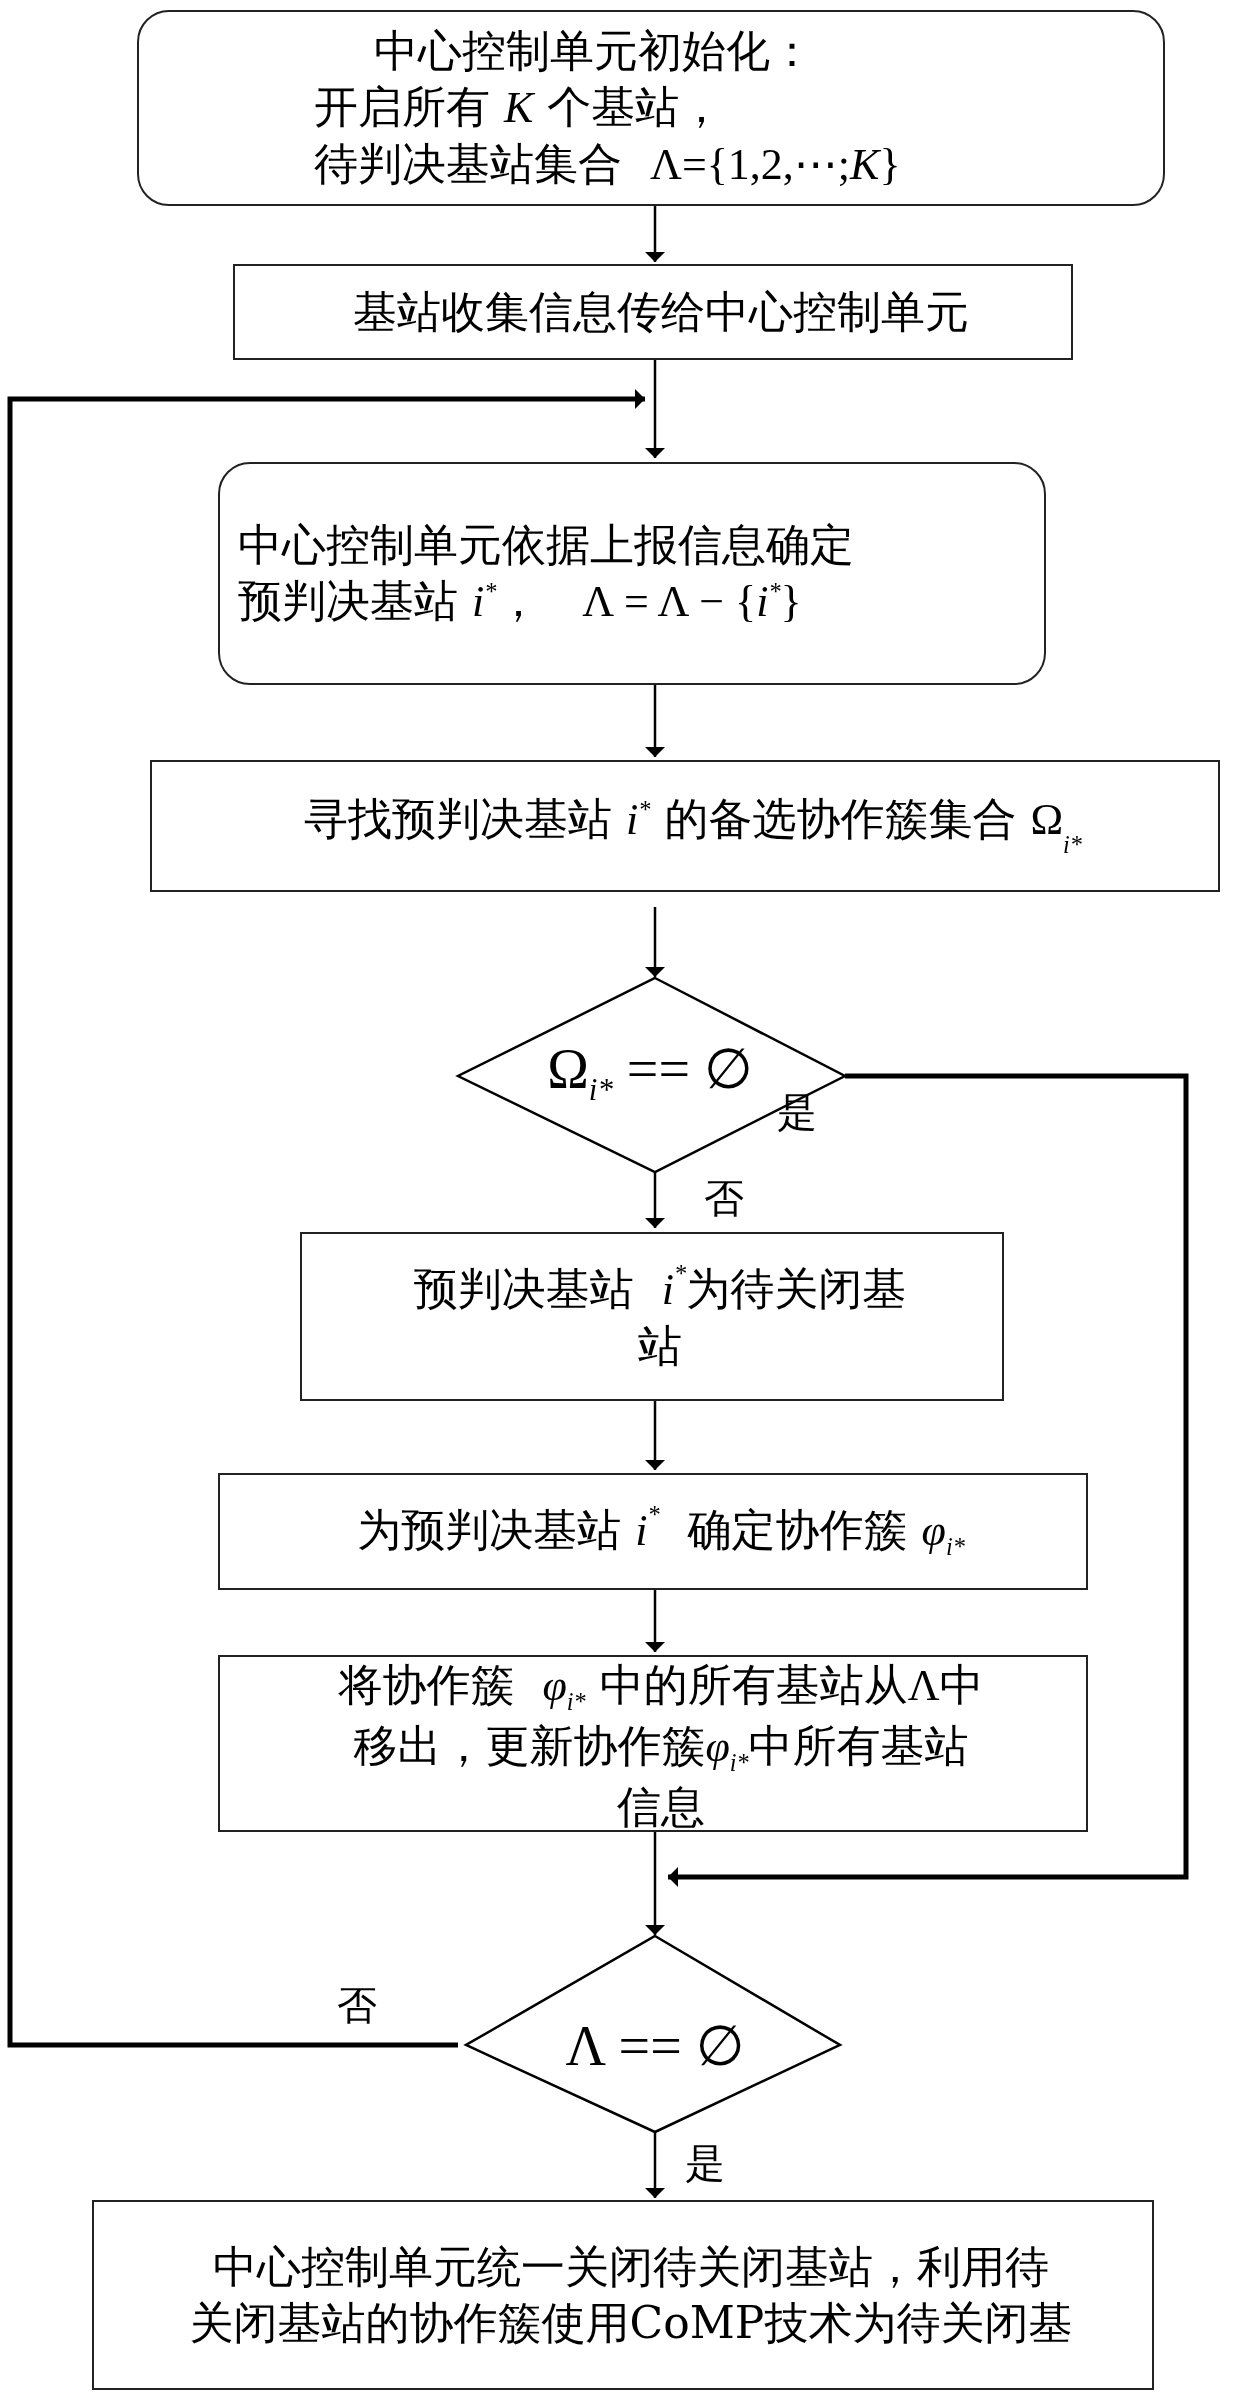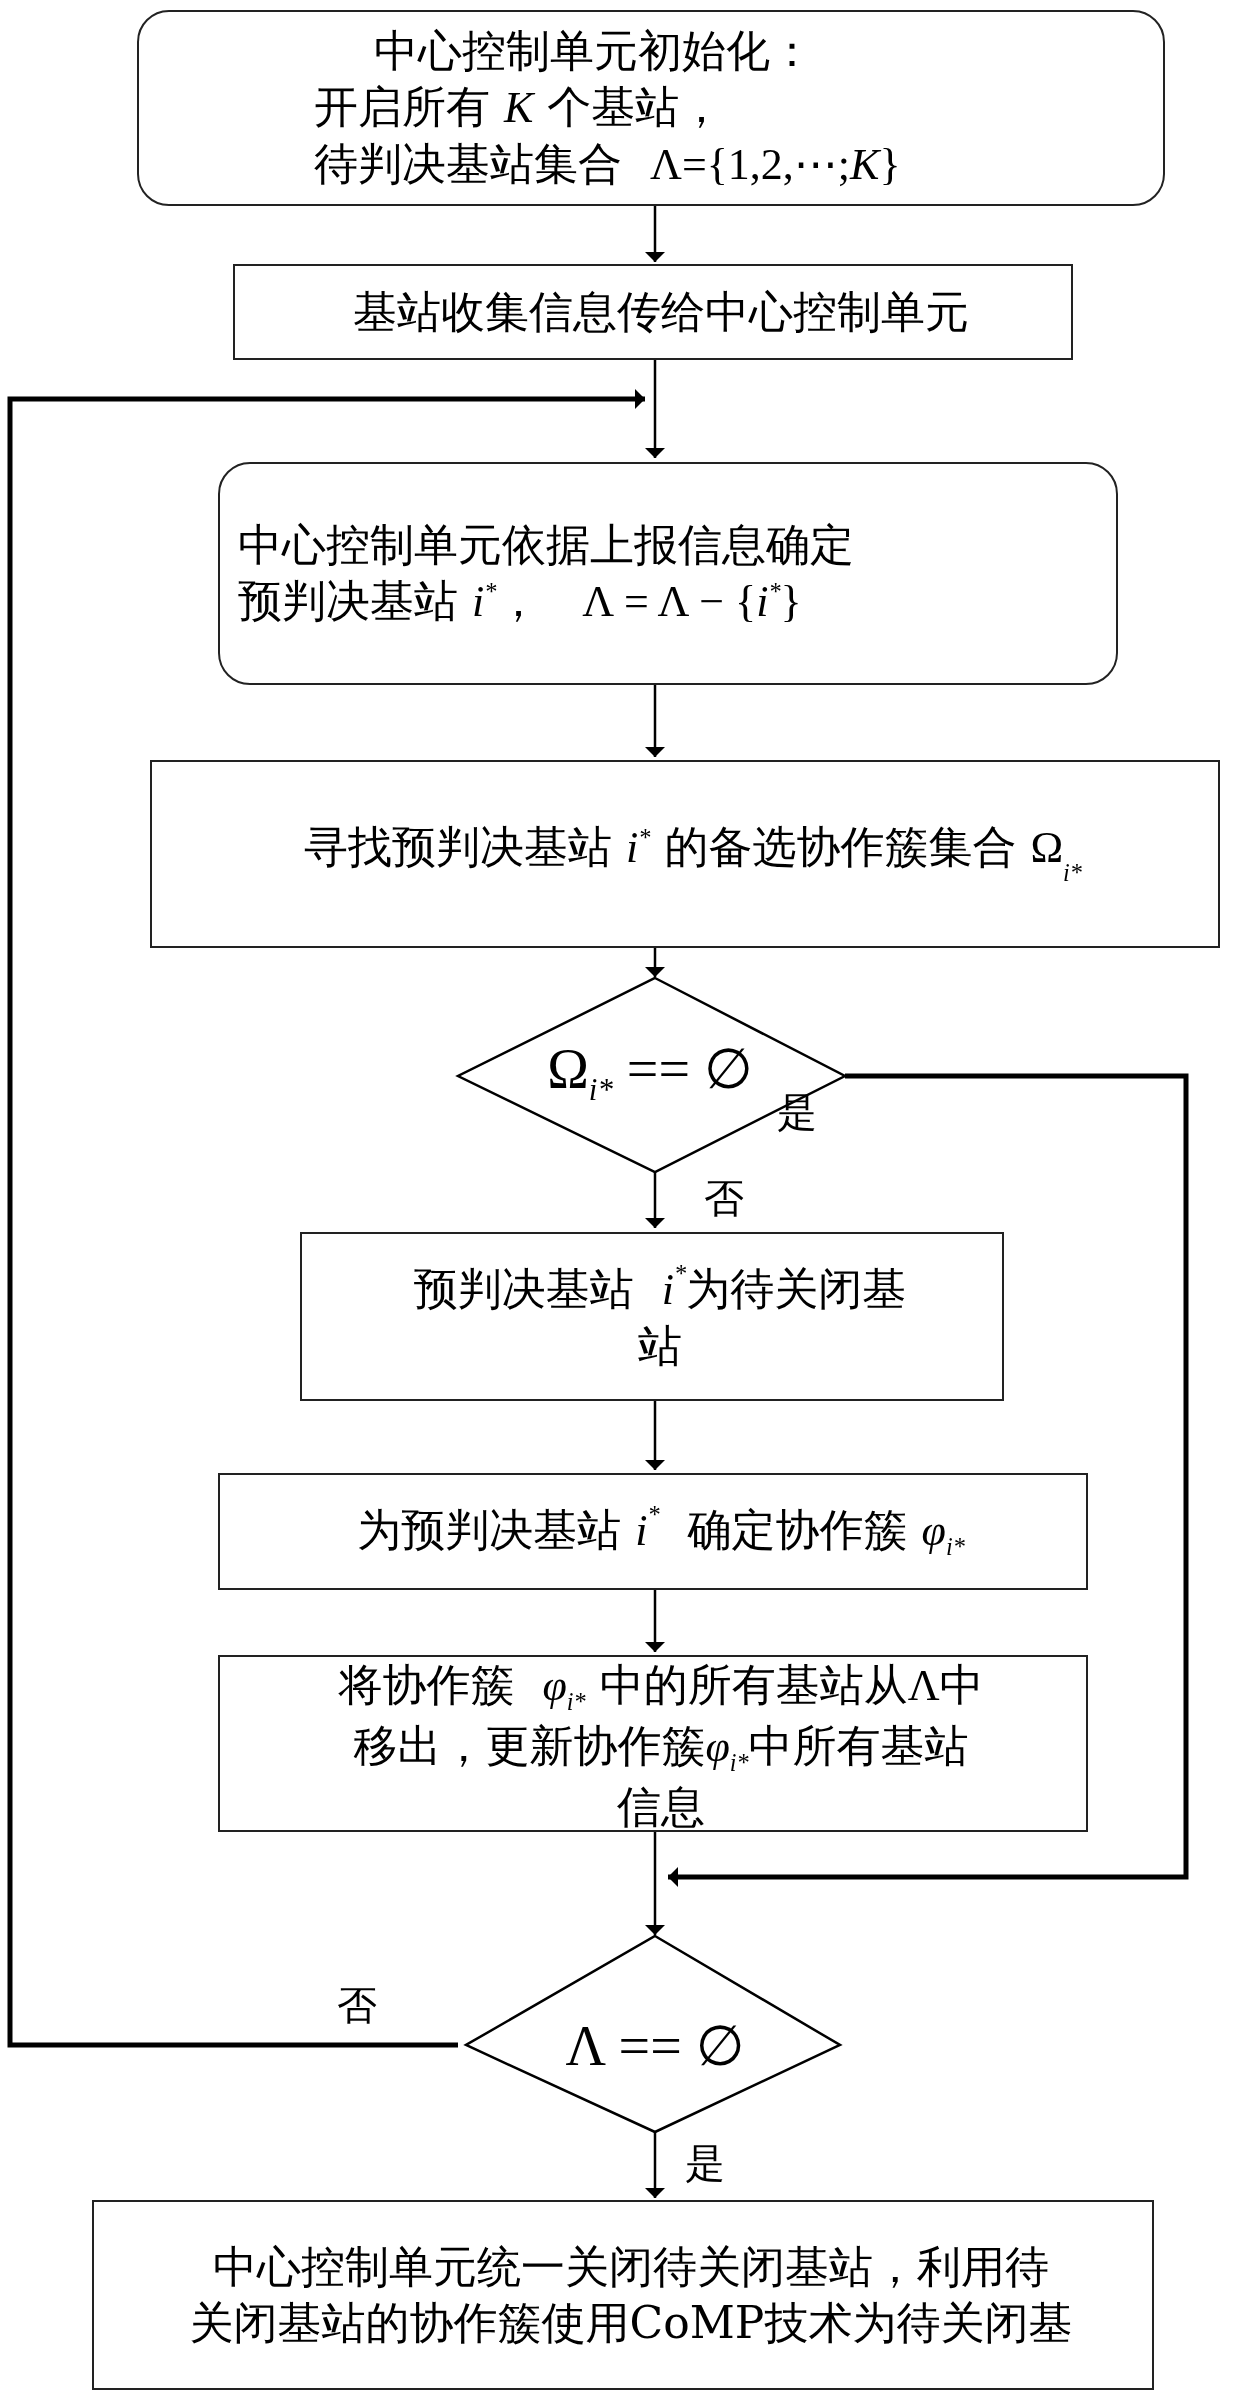--- a/index.html
+++ b/index.html
@@ -56,30 +56,30 @@
   <div class="line">
     <span>待判决基站集合</span>&nbsp;
     <span class="m">Λ={1,2,⋯;</span><span class="it">K</span><span class="m">}</span>
   </div>
 </div>
 
 <div class="box" style="left:233px; top:264px; width:840px; height:96px;">
   <div class="line">基站收集信息传给中心控制单元</div>
 </div>
 
-<div class="box left" style="left:218px; top:462px; width:900px; height:223px; padding-left:18px;">
+<div class="box left" style="left:218px; top:462px; width:828px; height:223px; padding-left:18px;">
   <div class="line">中心控制单元依据上报信息确定</div>
   <div class="line">
     <span>预判决基站</span>
     <span class="it">i</span><sup>*</sup><span>，</span>&nbsp;&nbsp;
     <span class="m">Λ = Λ − {</span><span class="it">i</span><sup>*</sup><span class="m">}</span>
   </div>
 </div>
 
-<div class="box" style="left:150px; top:760px; width:1070px; height:188px;">
+<div class="box" style="left:150px; top:760px; width:1070px; height:132px;">
   <div class="line">
     <span>寻找预判决基站</span>
     <span class="it">i</span><sup>*</sup>
     <span>的备选协作簇集合</span>
     <span class="m">Ω</span><sub style="vertical-align:-0.8em">i*</sub>
   </div>
 </div>
 
 <div class="dlabel" style="left:650px; top:1072px;">
   <span>Ω</span><sub>i*</sub><span> == ∅</span>

